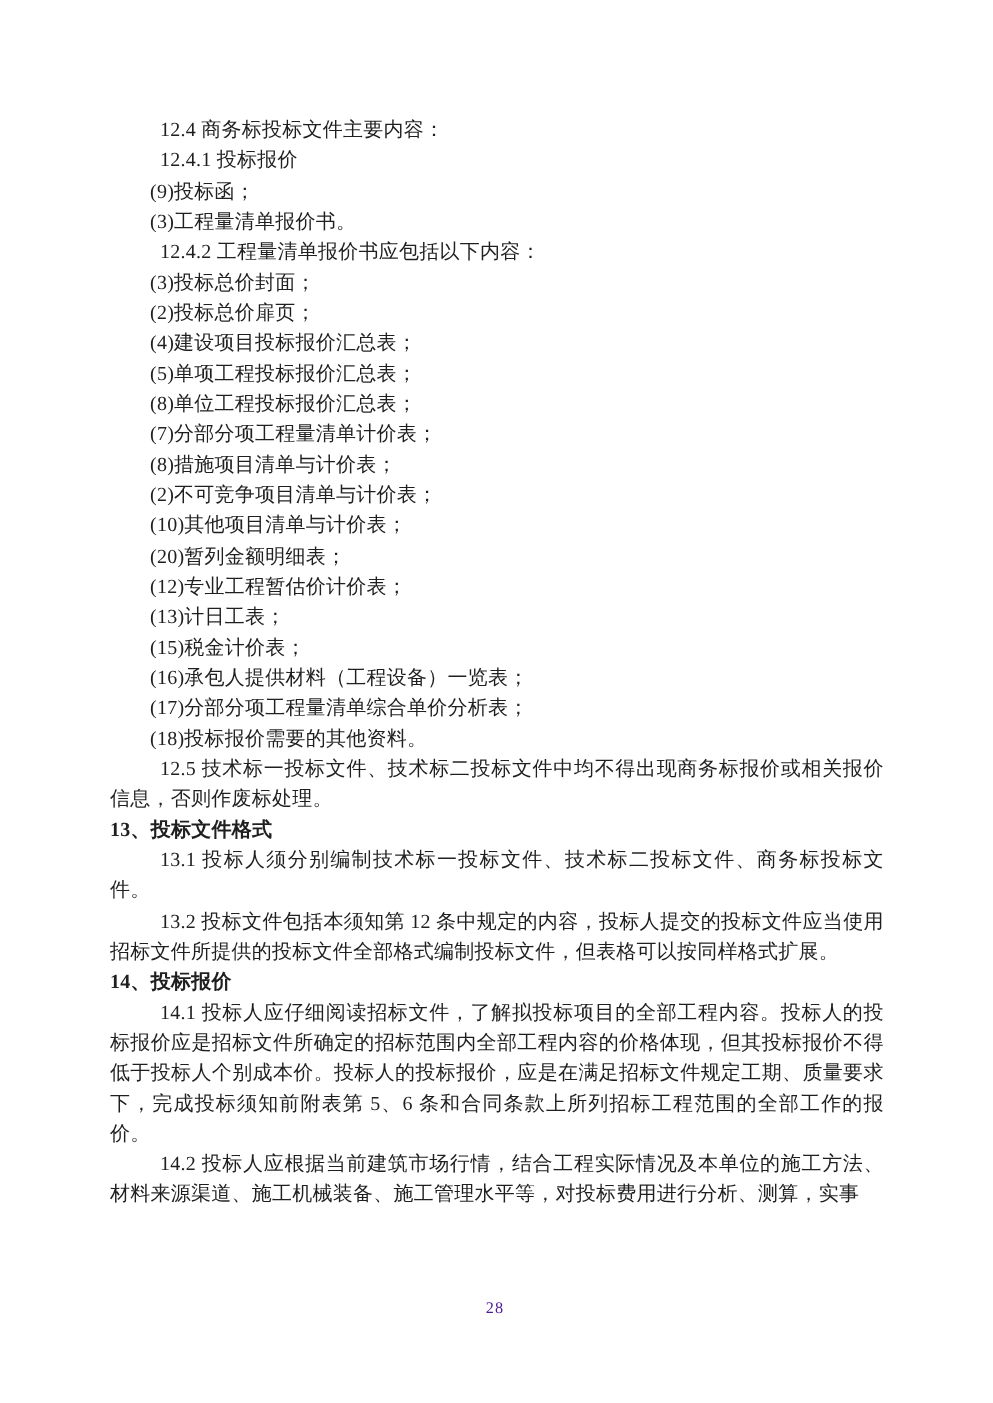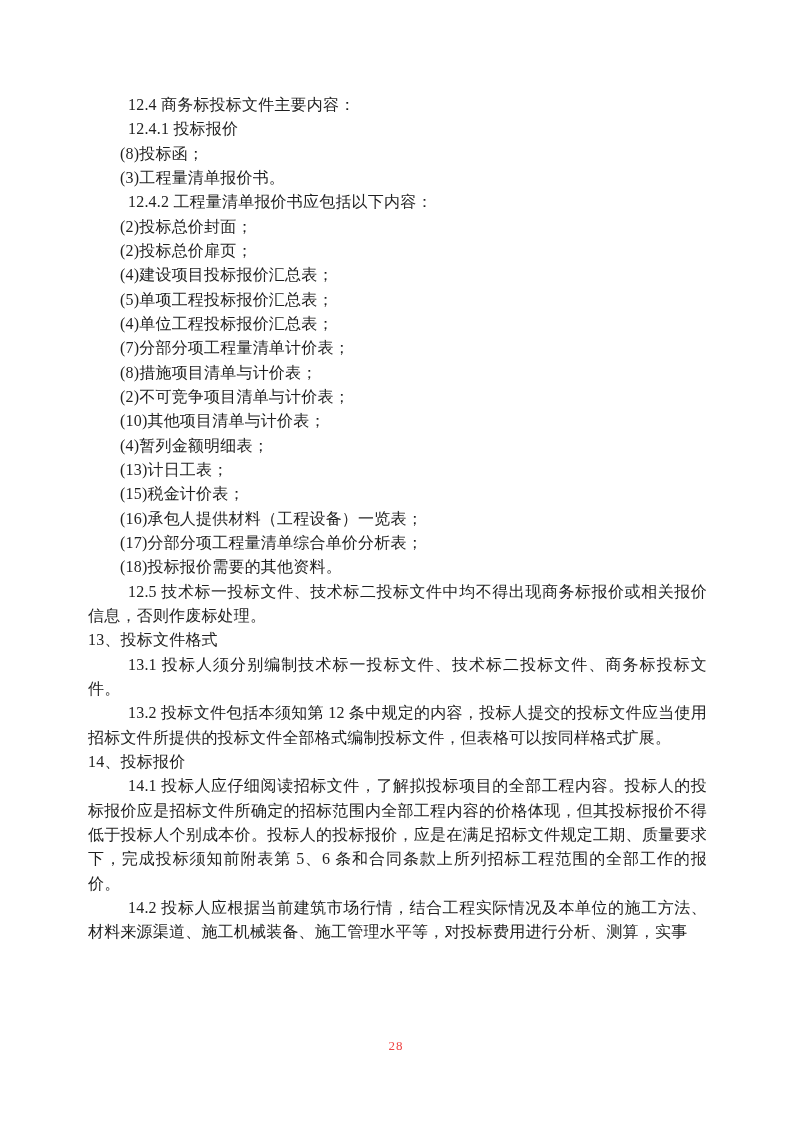--- a/index.html
+++ b/index.html
@@ -27,60 +27,62 @@
     padding: 0;
     font-size: 16px;
     line-height: 24.33px;
     text-align: justify;
     letter-spacing: 0.2px;
     word-break: break-all;
   }
   
   .doc-body p.h {
     text-indent: 0;
+    font-weight: bold;
   }
   
   .doc-body p.sub {
     text-indent: 40px;
   }
   
   .doc-body p.item {
     text-indent: 32px;
   }
   .footer {
     position: absolute;
     left: 0;
     top: 1038px;
     width: 100%;
     text-align: center;
     font-size: 13px;
-    color: #ef4444;
+    color: #4c1d95;
     letter-spacing: 1px;
   }
 </style>
 </head>
 <body>
 
 <div class="page">
   <div class="doc-body" id="doc-body">
       <p class="sub">12.4 商务标投标文件主要内容：</p>
       <p class="sub">12.4.1 投标报价</p>
-      <p class="item">(8)投标函；</p>
+      <p class="item">(9)投标函；</p>
       <p class="item">(3)工程量清单报价书。</p>
       <p class="sub">12.4.2 工程量清单报价书应包括以下内容：</p>
-      <p class="item">(2)投标总价封面；</p>
+      <p class="item">(3)投标总价封面；</p>
       <p class="item">(2)投标总价扉页；</p>
       <p class="item">(4)建设项目投标报价汇总表；</p>
       <p class="item">(5)单项工程投标报价汇总表；</p>
-      <p class="item">(4)单位工程投标报价汇总表；</p>
+      <p class="item">(8)单位工程投标报价汇总表；</p>
       <p class="item">(7)分部分项工程量清单计价表；</p>
       <p class="item">(8)措施项目清单与计价表；</p>
       <p class="item">(2)不可竞争项目清单与计价表；</p>
       <p class="item">(10)其他项目清单与计价表；</p>
-      <p class="item">(4)暂列金额明细表；</p>
+      <p class="item">(20)暂列金额明细表；</p>
+      <p class="item">(12)专业工程暂估价计价表；</p>
       <p class="item">(13)计日工表；</p>
       <p class="item">(15)税金计价表；</p>
       <p class="item">(16)承包人提供材料（工程设备）一览表；</p>
       <p class="item">(17)分部分项工程量清单综合单价分析表；</p>
       <p class="item">(18)投标报价需要的其他资料。</p>
       <p class="sub">12.5 技术标一投标文件、技术标二投标文件中均不得出现商务标报价或相关报价信息，否则作废标处理。</p>
       <p class="h">13、投标文件格式</p>
       <p class="sub">13.1 投标人须分别编制技术标一投标文件、技术标二投标文件、商务标投标文件。</p>
       <p class="sub">13.2 投标文件包括本须知第 12 条中规定的内容，投标人提交的投标文件应当使用招标文件所提供的投标文件全部格式编制投标文件，但表格可以按同样格式扩展。</p>
       <p class="h">14、投标报价</p>

